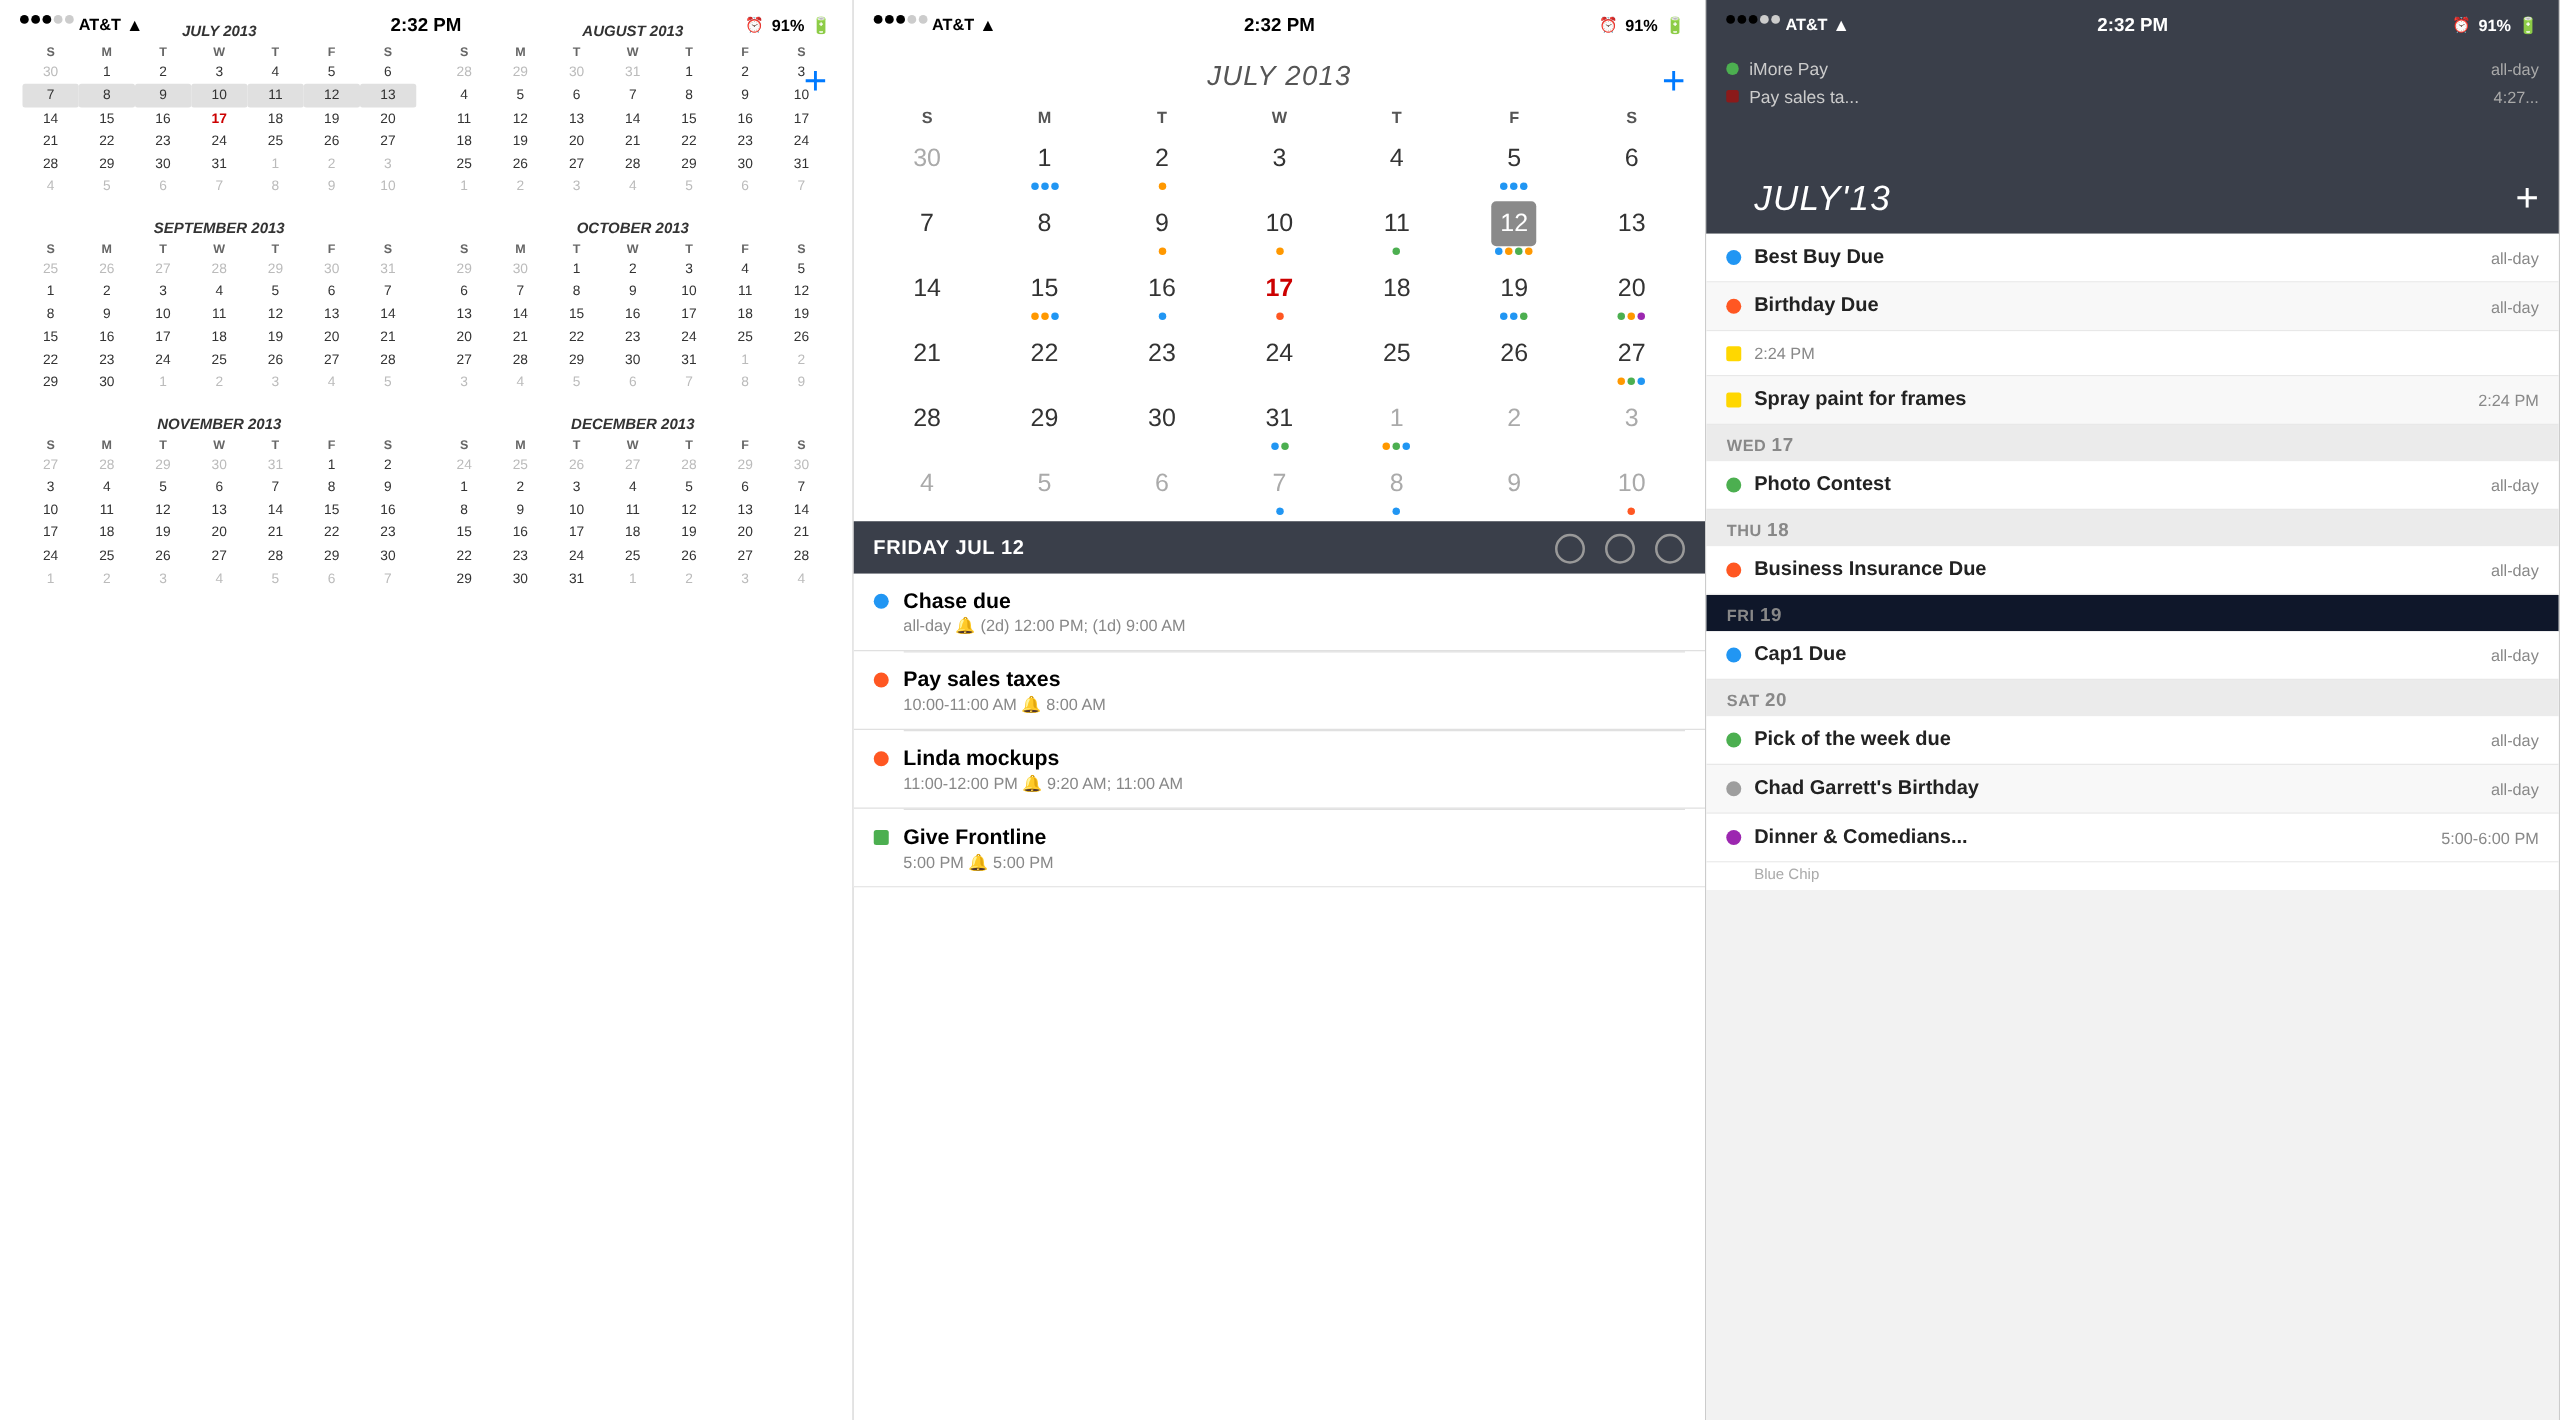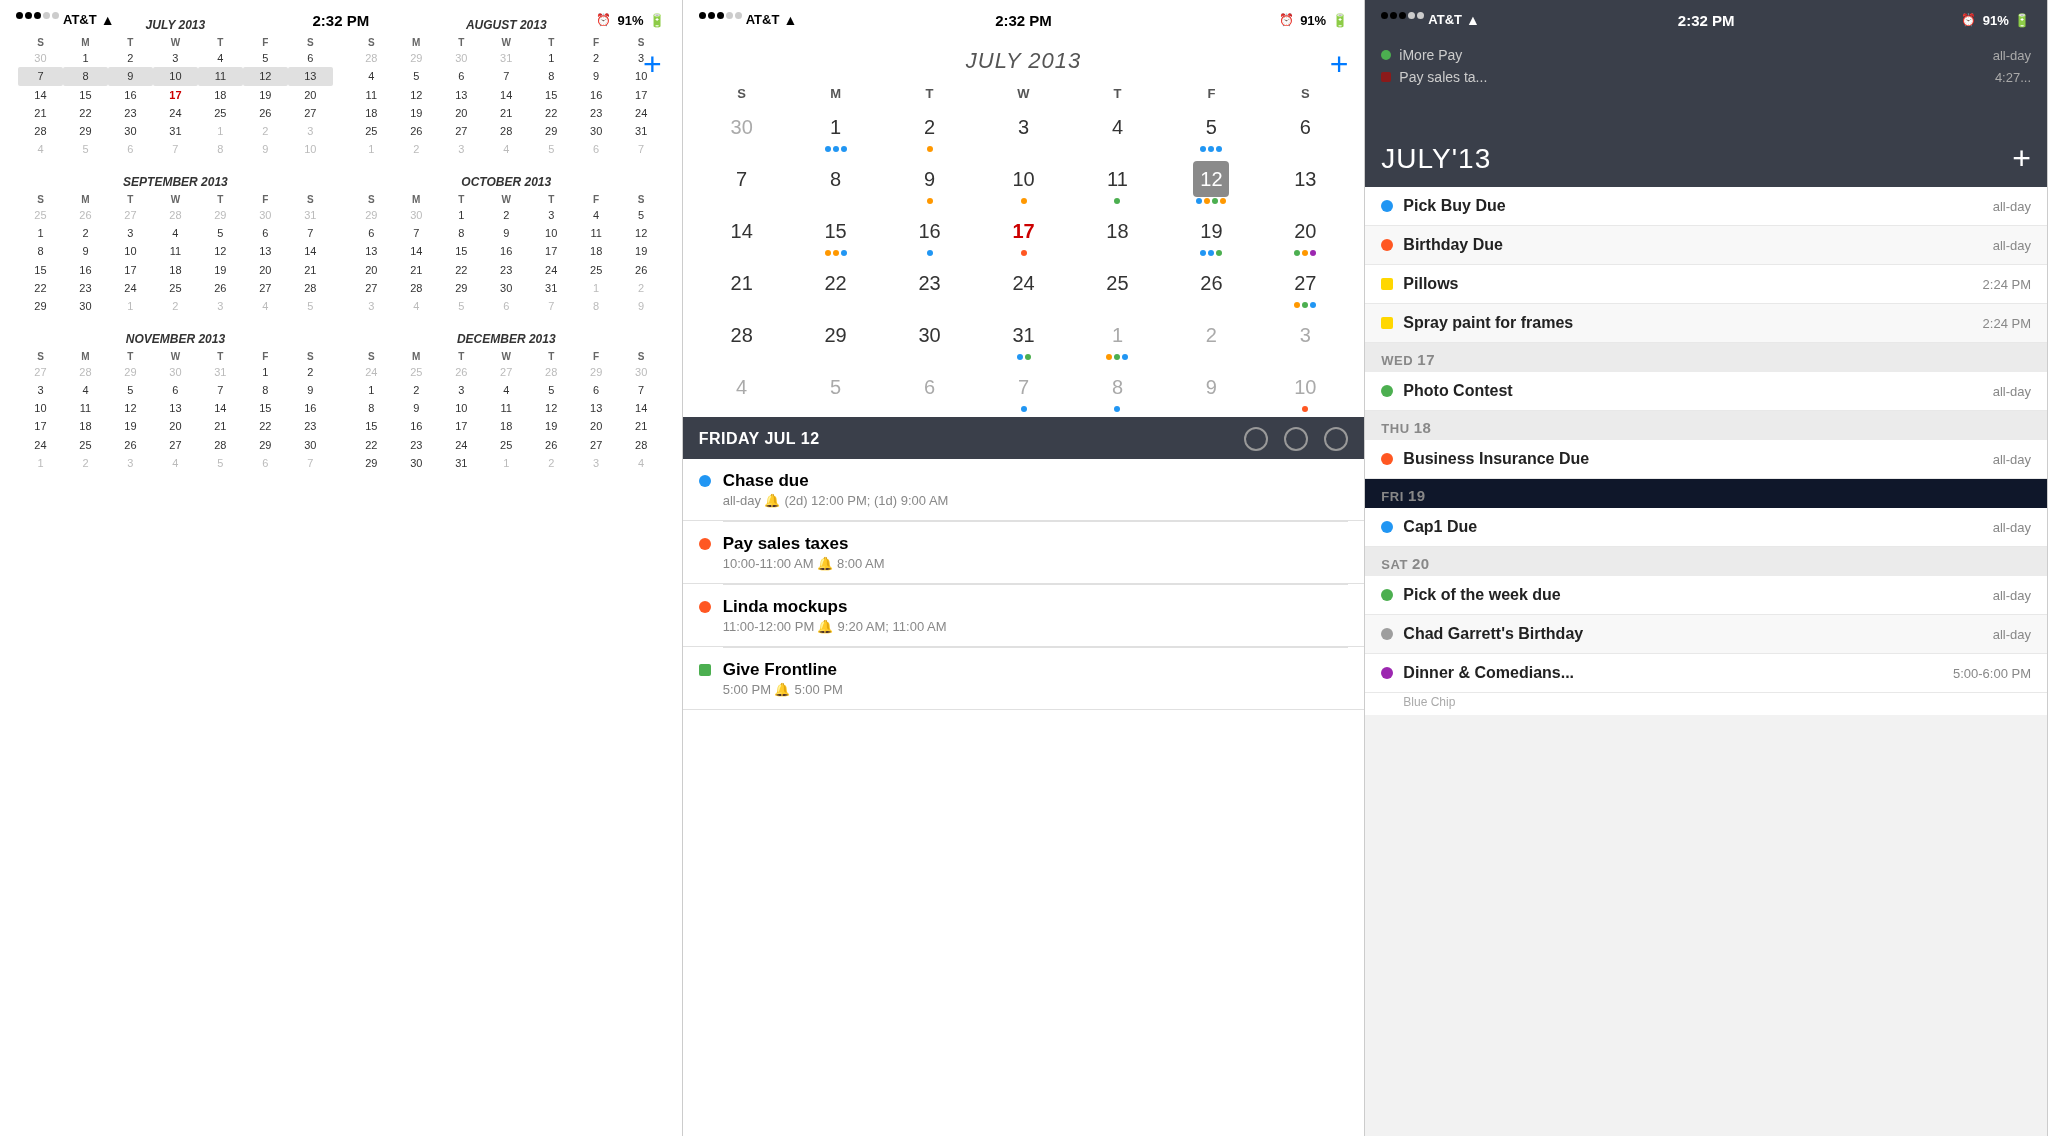--- a/index.html
+++ b/index.html
@@ -268,23 +268,25 @@
     .panel3-header {
       background: #3a3f4a;
       padding: 44px 16px 10px 16px;
       display: flex;
       align-items: center;
       justify-content: space-between;
     }
 
     .panel3-title {
       font-size: 28px;
+      font-style: italic;
       font-weight: 300;
       color: #fff;
       letter-spacing: 1px;
+      margin-left: 22px;
     }
 
     .panel3-add {
       font-size: 32px;
       font-weight: 200;
       color: #fff;
     }
 
     
     .agenda-above {
@@ -1128,31 +1130,30 @@
 
   <div class="panel3-header">
     <span class="panel3-title">JULY'13</span>
     <span class="panel3-add">+</span>
   </div>
 
   <div class="agenda-section" style="flex:1;overflow-y:auto;">
 
     <div class="agenda-event-row">
       <div class="agenda-event-dot" style="background:#2196F3"></div>
-      <span class="agenda-event-title">Pick Buy Due</span>
+      <span class="agenda-event-title">Best Buy Due</span>
       <span class="agenda-event-time">all-day</span>
     </div>
     <div class="agenda-event-row light-bg">
       <div class="agenda-event-dot" style="background:#FF5722"></div>
       <span class="agenda-event-title">Birthday Due</span>
       <span class="agenda-event-time">all-day</span>
     </div>
     <div class="agenda-event-row">
       <div class="agenda-event-dot-square" style="background:#FFD700"></div>
-      <span class="agenda-event-title">Pillows</span>
       <span class="agenda-event-time">2:24 PM</span>
     </div>
     <div class="agenda-event-row light-bg">
       <div class="agenda-event-dot-square" style="background:#FFD700"></div>
       <span class="agenda-event-title">Spray paint for frames</span>
       <span class="agenda-event-time">2:24 PM</span>
     </div>
 
     <div class="agenda-date-header" style="background:#ebebeb;">
       <span>WED </span><span class="day-num-large">17</span>

